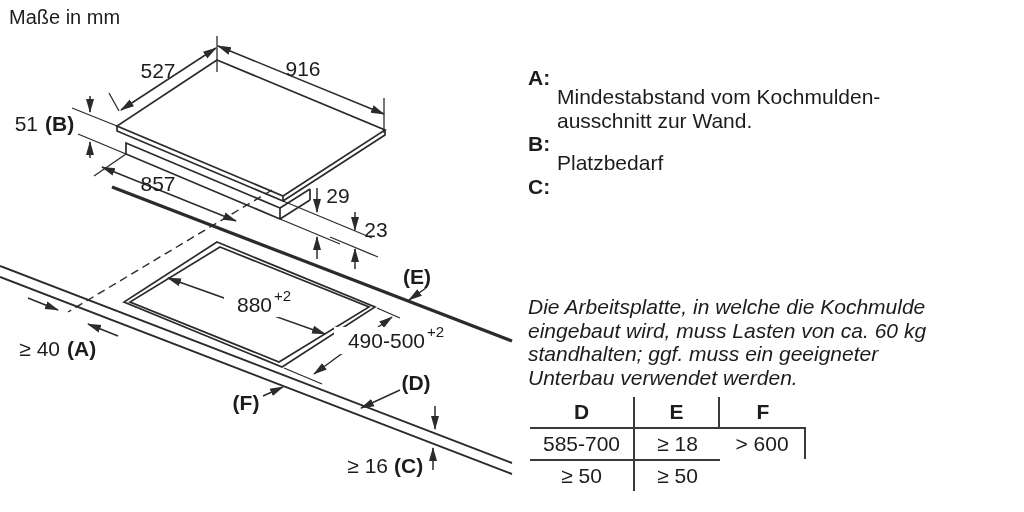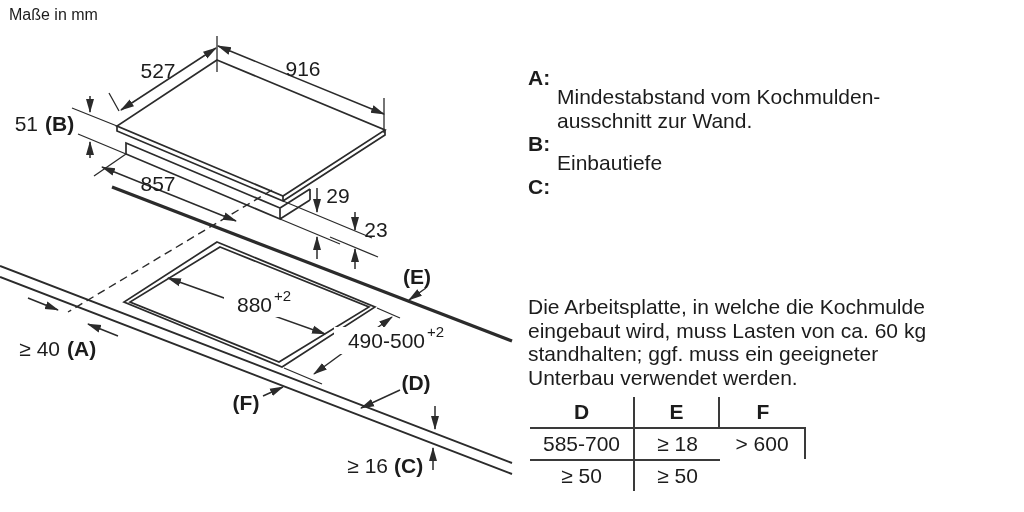--- a/index.html
+++ b/index.html
@@ -1,25 +1,25 @@
 <!DOCTYPE html>
 <html><head>
 <meta charset="utf-8">
 <style>
   html,body{margin:0;padding:0;background:#fff;}
   #stage{position:relative;width:1024px;height:512px;background:#ffffff;overflow:hidden;
          font-family:"Liberation Sans",sans-serif;color:#1f1f1f;}
-  .title{position:absolute;left:9px;top:6px;font-size:16px;color:#1c1c1c;}
+  .title{position:absolute;left:9px;top:6px;font-size:20px;color:#1c1c1c;}
   svg text{font-family:"Liberation Sans",sans-serif;fill:#1c1c1c;}
   .rightcol{position:absolute;left:528px;width:480px;font-size:21px;line-height:23.5px;color:#1c1c1c;}
   .legend{top:66px;}
   .legend-item{display:flex;}
   .legend-key{font-weight:bold;width:29px;flex:0 0 29px;}
   .lines{white-space:pre-line;margin-top:19px;}
-  .note{top:276px;}
+  .note{top:276px;font-style:italic;}
   .dtable{position:absolute;left:530px;top:397px;font-size:21px;color:#1c1c1c;
           display:grid;grid-template-columns:105px 85px 86px;}
   .dtable .cell{height:30px;display:flex;align-items:center;justify-content:center;}
   .dtable .head{font-weight:bold;}
   .dtable .bline{border-bottom:2px solid #3a3a3a;}
   .dtable .rline{border-right:2px solid #3a3a3a;}
 </style>
 </head>
 <body>
 
@@ -103,21 +103,21 @@
   </svg>
 
   <div class="rightcol legend">
     <div class="legend-item">
       <span class="legend-key">A:</span>
       <div class="lines">Mindestabstand vom Kochmulden-
 ausschnitt zur Wand.</div>
     </div>
     <div class="legend-item">
       <span class="legend-key">B:</span>
-      <div class="lines">Einbautiefe</div>
+      <div class="lines">Platzbedarf</div>
     </div>
     <div class="legend-item">
       <span class="legend-key">C:</span>
     </div>
   </div>
 
   <div class="rightcol note lines">Die Arbeitsplatte, in welche die Kochmulde
 eingebaut wird, muss Lasten von ca. 60 kg
 standhalten; ggf. muss ein geeigneter
 Unterbau verwendet werden.</div>

